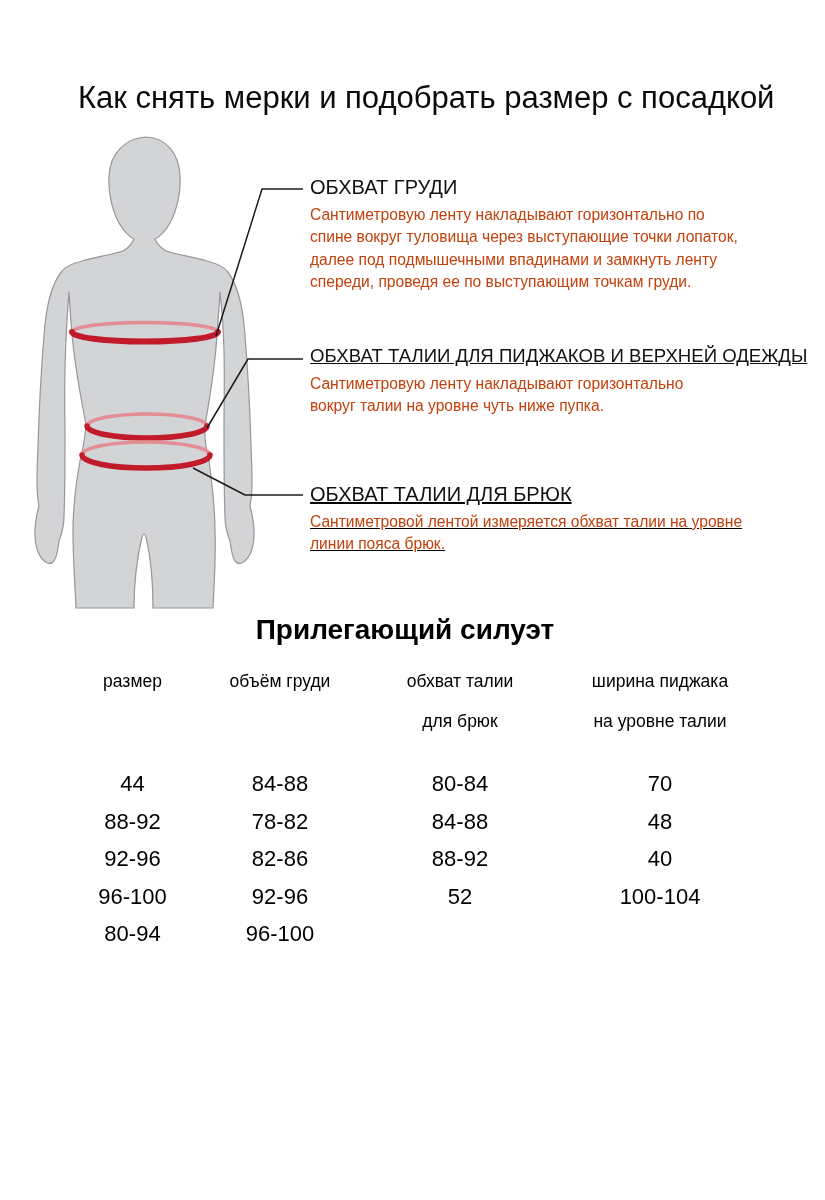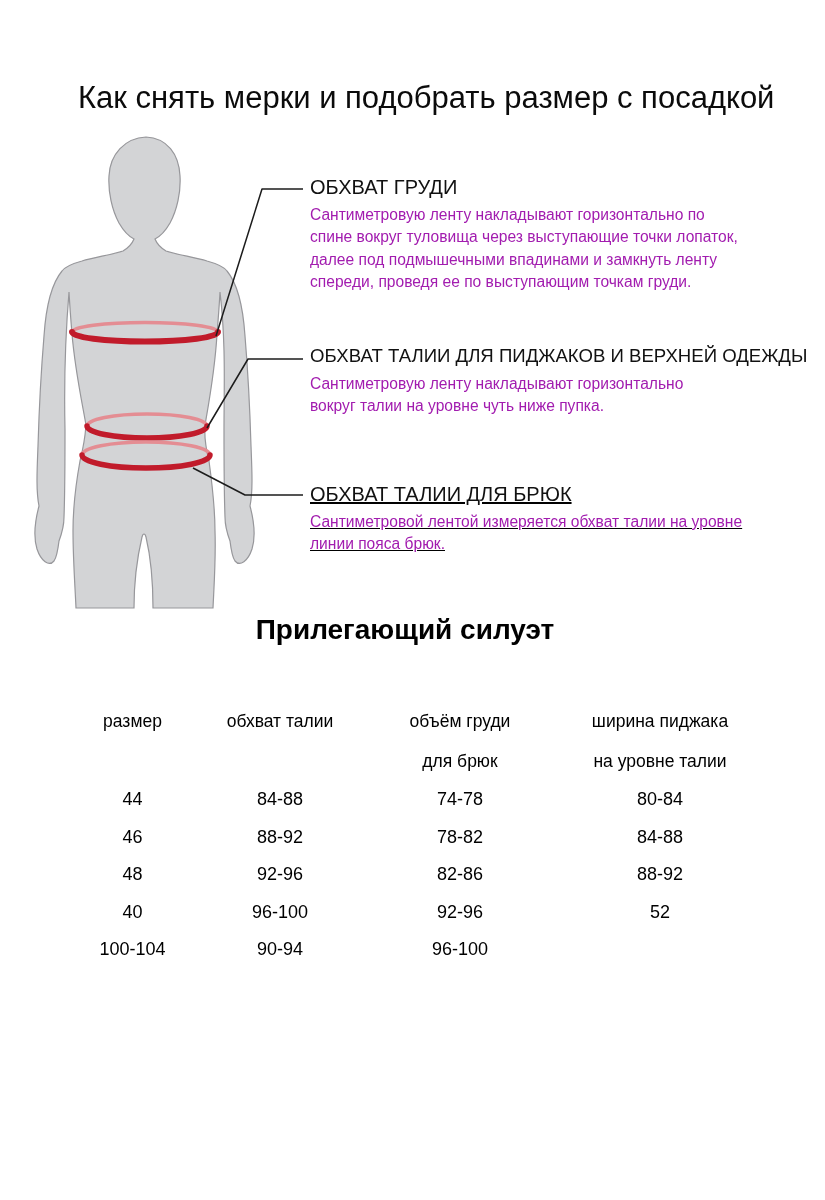--- a/index.html
+++ b/index.html
@@ -18,38 +18,38 @@
   }
   .figure{position:absolute;left:0;top:130px;}
   .measure{position:absolute;width:515px;}
   .m1{left:310px;top:175px;}
   .m2{left:310px;top:344px;}
   .m3{left:310px;top:482px;text-decoration:underline;}
   .m-heading{
     font-size:20px;font-weight:400;color:#111;
     white-space:nowrap;line-height:24px;
   }
-  .m2 .m-heading{font-size:18.6px;}
+  .m2 .m-heading{font-size:18.6px;text-decoration:underline;}
   .m-body{
     margin-top:5px;
-    font-size:15.6px;line-height:22.3px;color:#a21caf;
+    font-size:15.6px;line-height:22.3px;color:#c2410c;
     white-space:pre-line;
   }
   .section-title{
     position:absolute;left:0;top:614px;width:810px;
     text-align:center;
     font-size:28px;font-weight:700;color:#000;
   }
   .thead,.tbody{
     position:absolute;left:60px;width:695px;
     display:grid;
     grid-template-columns:145px 150px 210px 190px;
   }
-  .thead{top:668px;grid-auto-rows:40px;font-size:17.5px;margin-top:40px;}
-  .tbody{top:786px;grid-auto-rows:37.6px;font-size:18px;text-align:center;}
+  .thead{top:668px;grid-auto-rows:40px;font-size:17.5px;}
+  .tbody{top:768px;grid-auto-rows:37.6px;font-size:22px;text-align:center;}
   .cell{
     display:flex;justify-content:center;align-items:flex-start;
     padding-top:3px;white-space:nowrap;
   }
 </style>
 </head>
 <body>
 
 <div class="page">
 
@@ -141,48 +141,47 @@
   <div class="measure m3">
     <div class="m-heading">ОБХВАТ ТАЛИИ ДЛЯ БРЮК</div>
     <div class="m-body">Сантиметровой лентой измеряется обхват талии на уровне
 линии пояса брюк.</div>
   </div>
 
   <div class="section-title">Прилегающий силуэт</div>
 
   <div class="thead">
     <div class="cell">размер</div>
+    <div class="cell">объём груди</div>
     <div class="cell">обхват талии</div>
-    <div class="cell">объём груди</div>
     <div class="cell">ширина пиджака</div>
     <div class="cell"></div>
     <div class="cell"></div>
     <div class="cell">для брюк</div>
     <div class="cell">на уровне талии</div>
   </div>
 
   <div class="tbody">
     <div class="cell">44</div>
     <div class="cell">84-88</div>
-    <div class="cell">74-78</div>
     <div class="cell">80-84</div>
 
-    <div class="cell">46</div>
+    <div class="cell">70</div>
     <div class="cell">88-92</div>
     <div class="cell">78-82</div>
     <div class="cell">84-88</div>
 
     <div class="cell">48</div>
     <div class="cell">92-96</div>
     <div class="cell">82-86</div>
     <div class="cell">88-92</div>
 
     <div class="cell">40</div>
     <div class="cell">96-100</div>
     <div class="cell">92-96</div>
 
     <div class="cell">52</div>
     <div class="cell">100-104</div>
-    <div class="cell">90-94</div>
+    <div class="cell">80-94</div>
     <div class="cell">96-100</div>
   </div>
 
 </div>
 
 </body></html>

